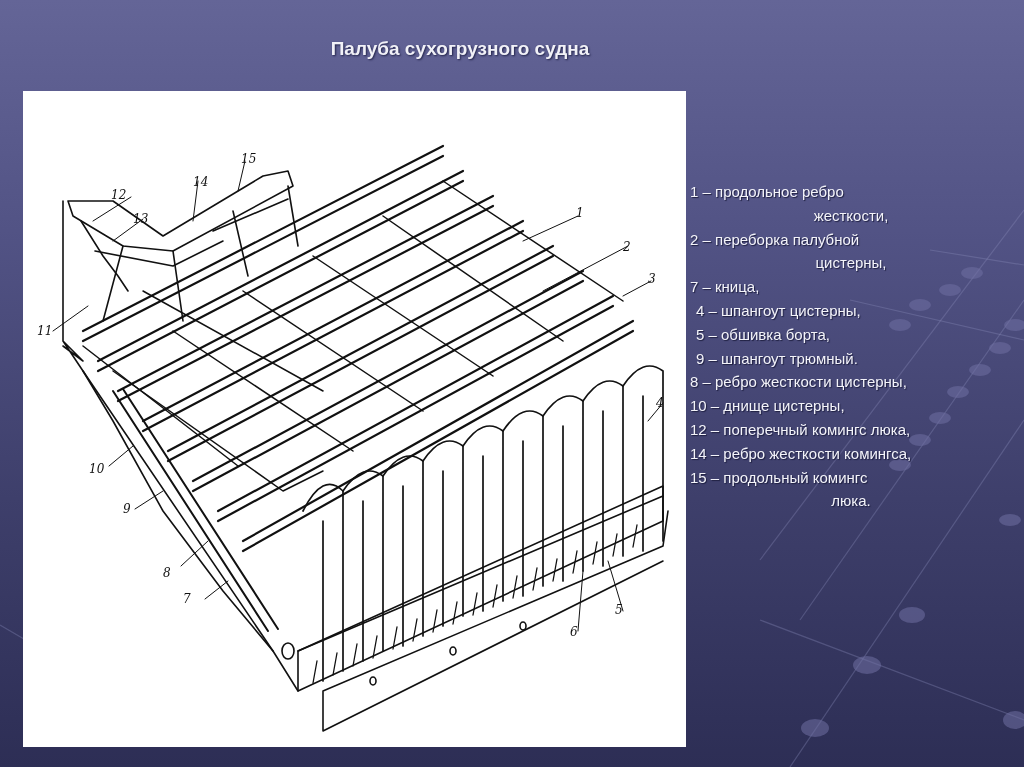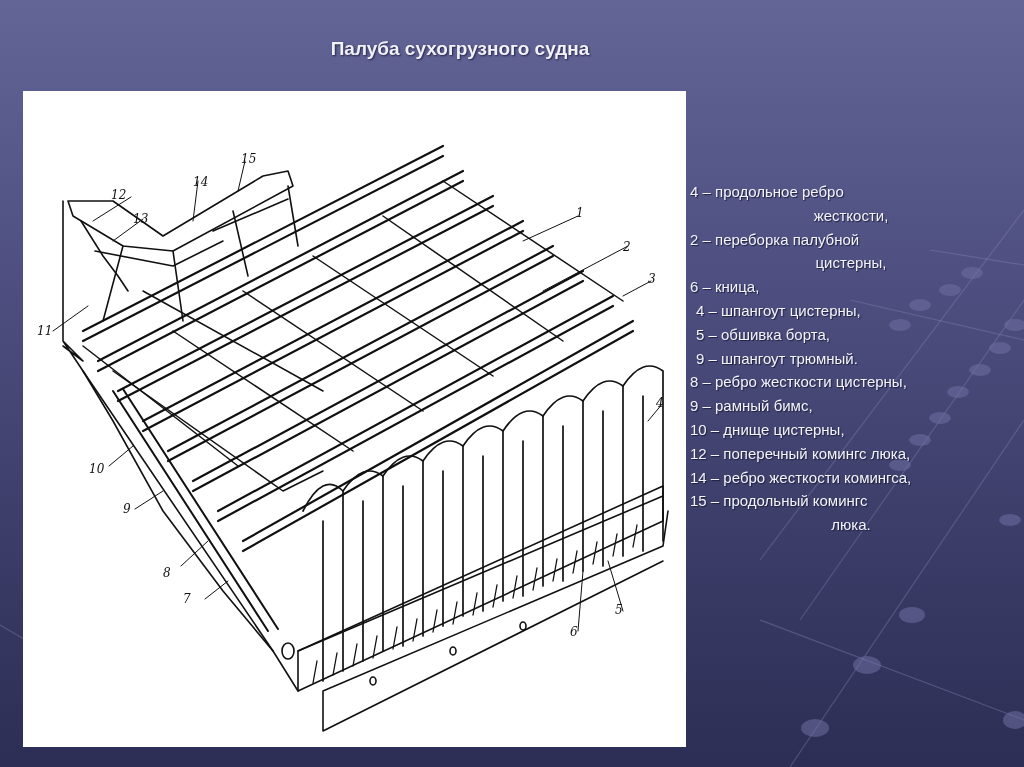--- a/index.html
+++ b/index.html
@@ -153,33 +153,32 @@
       <text x="140" y="486">8</text>
       <text x="100" y="422">9</text>
       <text x="66" y="382">10</text>
       <text x="14" y="244">11</text>
     </g>
   </svg>
 </div>
 
 <div class="legend">
   <div class="legend-item">
-    <span>4 – продольное ребро</span>
+    <span>1 – продольное ребро</span>
     <span class="cont">жесткости,</span>
   </div>
   <div class="legend-item">
     <span>2 – переборка палубной</span>
     <span class="cont">цистерны,</span>
   </div>
-  <div class="legend-item">6 – кница,</div>
+  <div class="legend-item">7 – кница,</div>
   <div class="legend-item indent1"> 4 – шпангоут цистерны,</div>
   <div class="legend-item indent1"> 5 – обшивка борта,</div>
   <div class="legend-item indent1"> 9 – шпангоут трюмный.</div>
   <div class="legend-item">8 – ребро жесткости цистерны,</div>
-  <div class="legend-item">9 – рамный бимс,</div>
   <div class="legend-item">10 – днище цистерны,</div>
   <div class="legend-item">12 – поперечный комингс люка,</div>
   <div class="legend-item">14 – ребро жесткости комингса,</div>
   <div class="legend-item">
     <span>15 – продольный комингс</span>
     <span class="cont">люка.</span>
   </div>
 </div>
 
 </body></html>

